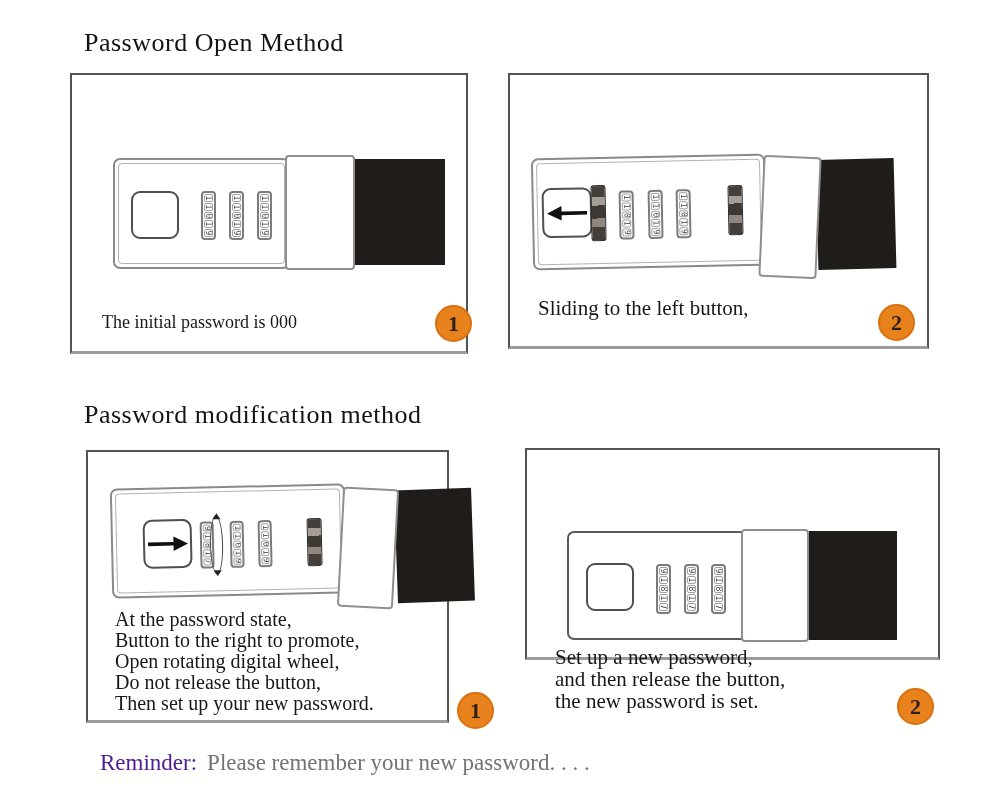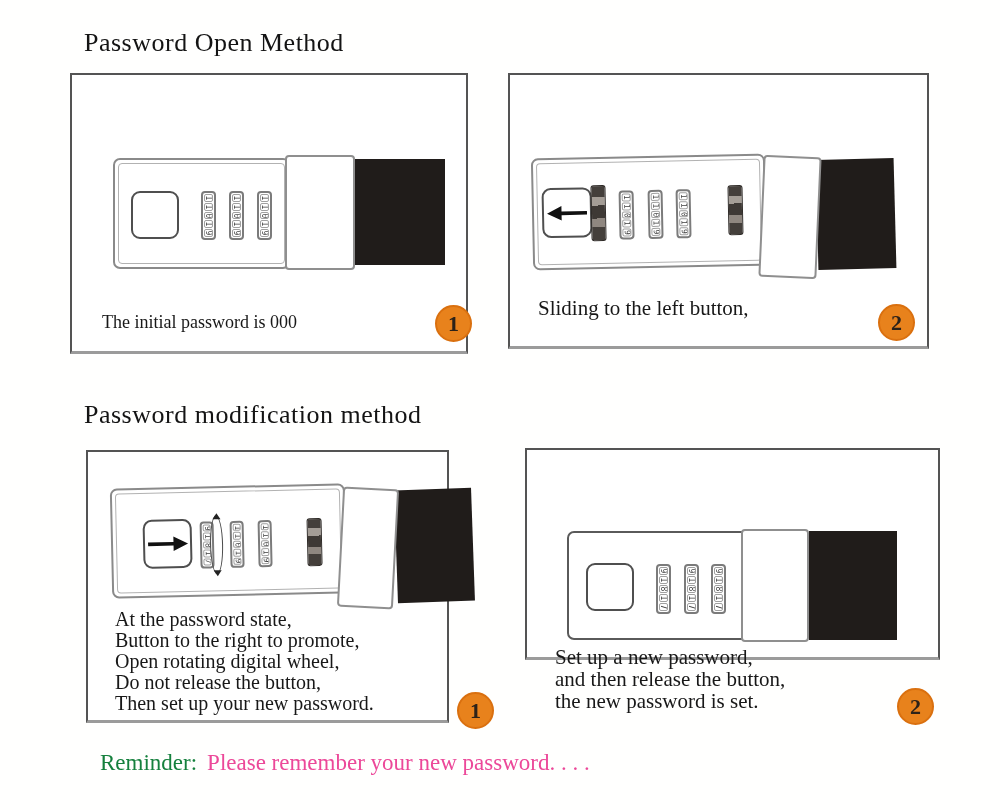--- a/index.html
+++ b/index.html
@@ -75,22 +75,22 @@
   
   .p4 .body{left:40px;top:81px;width:242px;height:109px;}
   .p4 .btn{left:17px;top:30px;}
   .p4 .d1{left:87px;top:31px;height:50px;} .p4 .d2{left:115px;top:31px;height:50px;} .p4 .d3{left:142px;top:31px;height:50px;}
   .p4 .slider{left:214px;top:79px;width:68px;height:113px;}
   .p4 .book{left:282px;top:81px;width:88px;height:109px;}
   .p4 .cap{left:28px;top:196px;font-size:21px;line-height:22px;}
   .p4 .badge{left:370px;top:238px;}
 
   .reminder{position:absolute;left:100px;top:750px;font-size:23px;white-space:nowrap;}
-  .rem-label{color:#15803d;margin-right:10px;font-family:Liberation Serif, serif;}
-  .rem-text{color:#ec4899;}
+  .rem-label{color:#4c1d95;margin-right:10px;font-family:Liberation Serif, serif;}
+  .rem-text{color:#737373;}
 </style>
 </head>
 <body>
 
 <div class="canvas">
 
   <h2 class="h h1">Password Open Method</h2>
 
   <section class="panel p1">
     <div class="body dbl">

